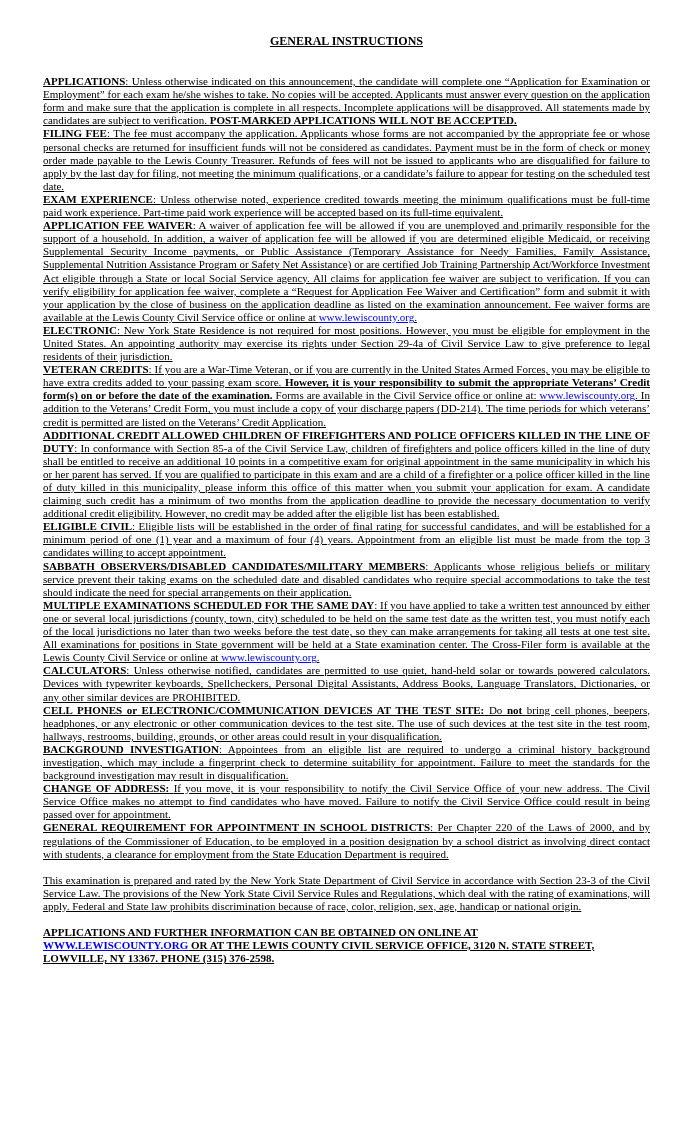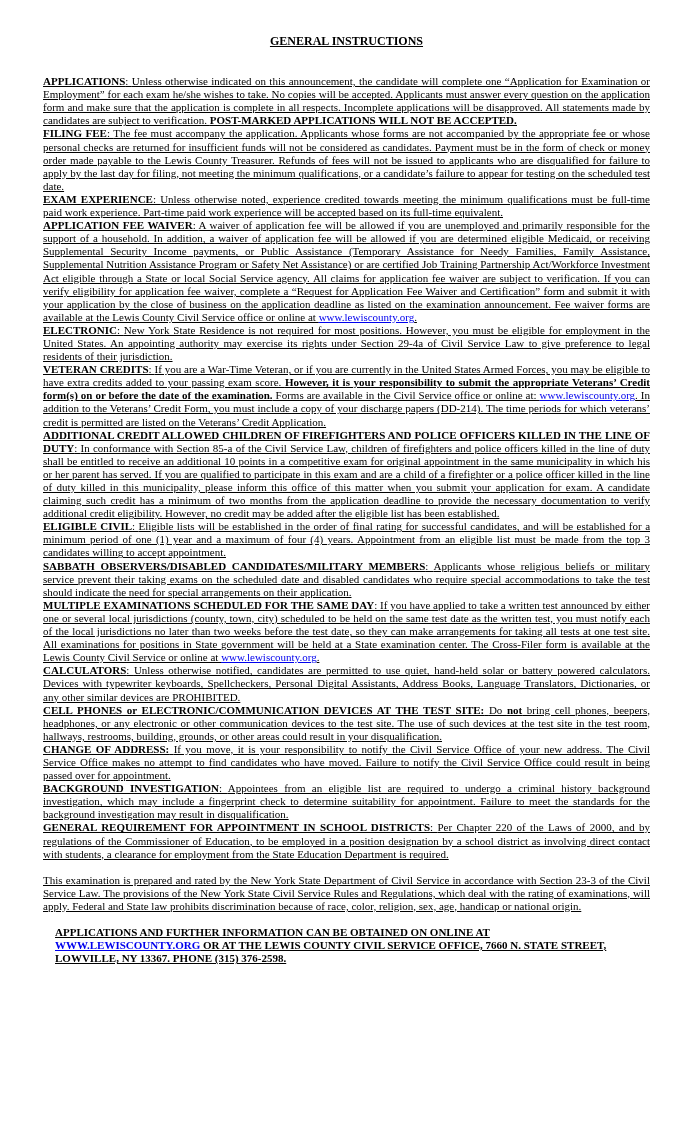--- a/index.html
+++ b/index.html
@@ -22,21 +22,21 @@
     text-decoration: underline;
     font-size: 12px;
     margin: 0 0 27px 0;
   }
   .para { margin: 0; text-align: justify; }
   .h  { font-weight: bold; text-decoration: underline; margin-top: 34px; }
   .b  { font-weight: bold; }
   .bu { font-weight: bold; text-decoration: underline; }
   .lnk { color: #0000ee; text-decoration: underline; cursor: pointer; }
   .gap { height: 13px; }
-  .footer { margin-top: 13px; font-weight: bold; text-align: left; margin-left: 12px; }
+  .footer { margin-top: 13px; font-weight: bold; text-align: left; }
 </style>
 </head>
 <body>
 
 <div class="page">
 
   <div class="title">GENERAL INSTRUCTIONS</div>
 
   <p class="para"><span class="h">APPLICATIONS</span><span>:  </span><span>Unless otherwise indicated on this announcement, the candidate will complete one “Application for Examination or Employment” for each exam he/she wishes to take.  No copies will be accepted.  Applicants must answer every question on the application form and make sure that the application is complete in all respects.  Incomplete applications will be disapproved.  All statements made by candidates are subject to verification.  </span><span class="bu">POST-MARKED APPLICATIONS WILL NOT BE ACCEPTED.</span></p>
 
@@ -52,29 +52,29 @@
   <p class="para"><span class="h">VETERAN CREDITS</span><span>:  </span><span>If you are a War-Time Veteran, or if you are currently in the United States Armed Forces, you may be eligible to have extra credits added to your passing exam score.  </span><span class="b">However, it is your responsibility to submit the appropriate Veterans’ Credit form(s) on or before the date of the examination.</span><span>    Forms are available in the Civil Service office or online at: </span><a class="lnk">www.lewiscounty.org</a><span>.   In addition to the Veterans’ Credit Form, you must include a copy of your discharge papers (DD-214).  The time periods for which veterans’ credit is permitted are listed on the Veterans’ Credit Application.</span></p>
 
   <p class="para"><span class="h">ADDITIONAL CREDIT ALLOWED CHILDREN OF FIREFIGHTERS AND POLICE OFFICERS KILLED IN THE LINE OF DUTY</span><span>:  </span><span>In conformance with Section 85-a of the Civil Service Law, children of firefighters and police officers killed in the line of duty shall be entitled to receive an additional 10 points in a competitive exam for original appointment in the same municipality in which his or her parent has served.  If you are qualified to participate in this exam and are a child of a firefighter or a police officer killed in the line of duty killed in this municipality, please inform this office of this matter when you submit your application for exam.  A candidate claiming such credit has a minimum of two months from the application deadline to provide the necessary documentation to verify additional credit eligibility.  However, no credit may be added after the eligible list has been established.</span></p>
 
   <p class="para"><span class="h">ELIGIBLE CIVIL</span><span>:  </span><span>Eligible lists will be established in the order of final rating for successful candidates, and will be established for a minimum period of one (1) year and a maximum of four (4) years.  Appointment from an eligible list must be made from the top 3 candidates willing to accept appointment.</span></p>
 
   <p class="para"><span class="h">SABBATH OBSERVERS/DISABLED CANDIDATES/MILITARY MEMBERS</span><span>:  </span><span>Applicants whose religious beliefs or military service prevent their taking exams on the scheduled date and disabled candidates who require special accommodations to take the test should indicate the need for special arrangements on their application.</span></p>
 
   <p class="para"><span class="h">MULTIPLE EXAMINATIONS SCHEDULED FOR THE SAME DAY</span><span>:  </span><span>If you have applied to take a written test announced by either one or several local jurisdictions (county, town, city) scheduled to be held on the same test date as the written test, you must notify each of the local jurisdictions no later than two weeks before the test date, so they can make arrangements for taking all tests at one test site.  All examinations for positions in State government will be held at a State examination center.  The Cross-Filer form is available at the Lewis County Civil Service or online at </span><a class="lnk">www.lewiscounty.org</a><span>.</span></p>
 
-  <p class="para"><span class="h">CALCULATORS</span><span>:  </span><span>Unless otherwise notified, candidates are permitted to use quiet, hand-held solar or battery powered calculators.  Devices with typewriter keyboards, Spellcheckers, Personal Digital Assistants, Address Books, Language Translators, Dictionaries, or any other similar devices are PROHIBITED.</span></p>
+  <p class="para"><span class="h">CALCULATORS</span><span>:  </span><span>Unless otherwise notified, candidates are permitted to use quiet, hand-held solar or towards powered calculators.  Devices with typewriter keyboards, Spellcheckers, Personal Digital Assistants, Address Books, Language Translators, Dictionaries, or any other similar devices are PROHIBITED.</span></p>
 
   <p class="para"><span class="h">CELL PHONES or ELECTRONIC/COMMUNICATION DEVICES AT THE TEST SITE:</span><span>  </span><span>Do </span><span class="b">not</span><span> bring cell phones, beepers, headphones, or any electronic or other communication devices to the test site.  The use of such devices at the test site in the test room, hallways, restrooms, building, grounds, or other areas could result in your disqualification.</span></p>
 
+  <p class="para"><span class="h">BACKGROUND INVESTIGATION</span><span>:  </span><span>Appointees from an eligible list are required to undergo a criminal history background investigation, which may include a fingerprint check to determine suitability for appointment.  Failure to meet the standards for the background investigation may result in disqualification.</span></p>
+
   <p class="para"><span class="h">CHANGE OF ADDRESS:</span><span>  </span><span>If you move, it is your responsibility to notify the Civil Service Office of your new address.  The Civil Service Office makes no attempt to find candidates who have moved.  Failure to notify the Civil Service Office could result in being passed over for appointment.</span></p>
-
-  <p class="para"><span class="h">BACKGROUND INVESTIGATION</span><span>:  </span><span>Appointees from an eligible list are required to undergo a criminal history background investigation, which may include a fingerprint check to determine suitability for appointment.  Failure to meet the standards for the background investigation may result in disqualification.</span></p>
 
   <p class="para"><span class="h">GENERAL REQUIREMENT FOR APPOINTMENT IN SCHOOL DISTRICTS</span><span>:  </span><span>Per Chapter 220 of the Laws of 2000, and by regulations of the Commissioner of Education, to be employed in a position designation by a school district as involving direct contact with students, a clearance for employment from the State Education Department is required.</span></p>
 
   <div class="gap"></div>
 
   <p class="para">This examination is prepared and rated by the New York State Department of Civil Service in accordance with Section 23-3 of the Civil Service Law.  The provisions of the New York State Civil Service Rules and Regulations, which deal with the rating of examinations, will apply.  Federal and State law prohibits discrimination because of race, color, religion, sex, age, handicap or national origin.</p>
 
-  <div class="footer"><span>APPLICATIONS AND FURTHER INFORMATION CAN BE OBTAINED ON ONLINE AT</span><br><a class="lnk">WWW.LEWISCOUNTY.ORG</a><span> OR AT THE LEWIS COUNTY CIVIL SERVICE OFFICE, 7660 N. STATE STREET,</span><br><span>LOWVILLE, NY  13367.  PHONE (315) 376-2598.</span></div>
+  <div class="footer"><span>APPLICATIONS AND FURTHER INFORMATION CAN BE OBTAINED ON ONLINE AT</span><br><a class="lnk">WWW.LEWISCOUNTY.ORG</a><span> OR AT THE LEWIS COUNTY CIVIL SERVICE OFFICE, 3120 N. STATE STREET,</span><br><span>LOWVILLE, NY  13367.  PHONE (315) 376-2598.</span></div>
 
 </div>
 
 </body></html>

